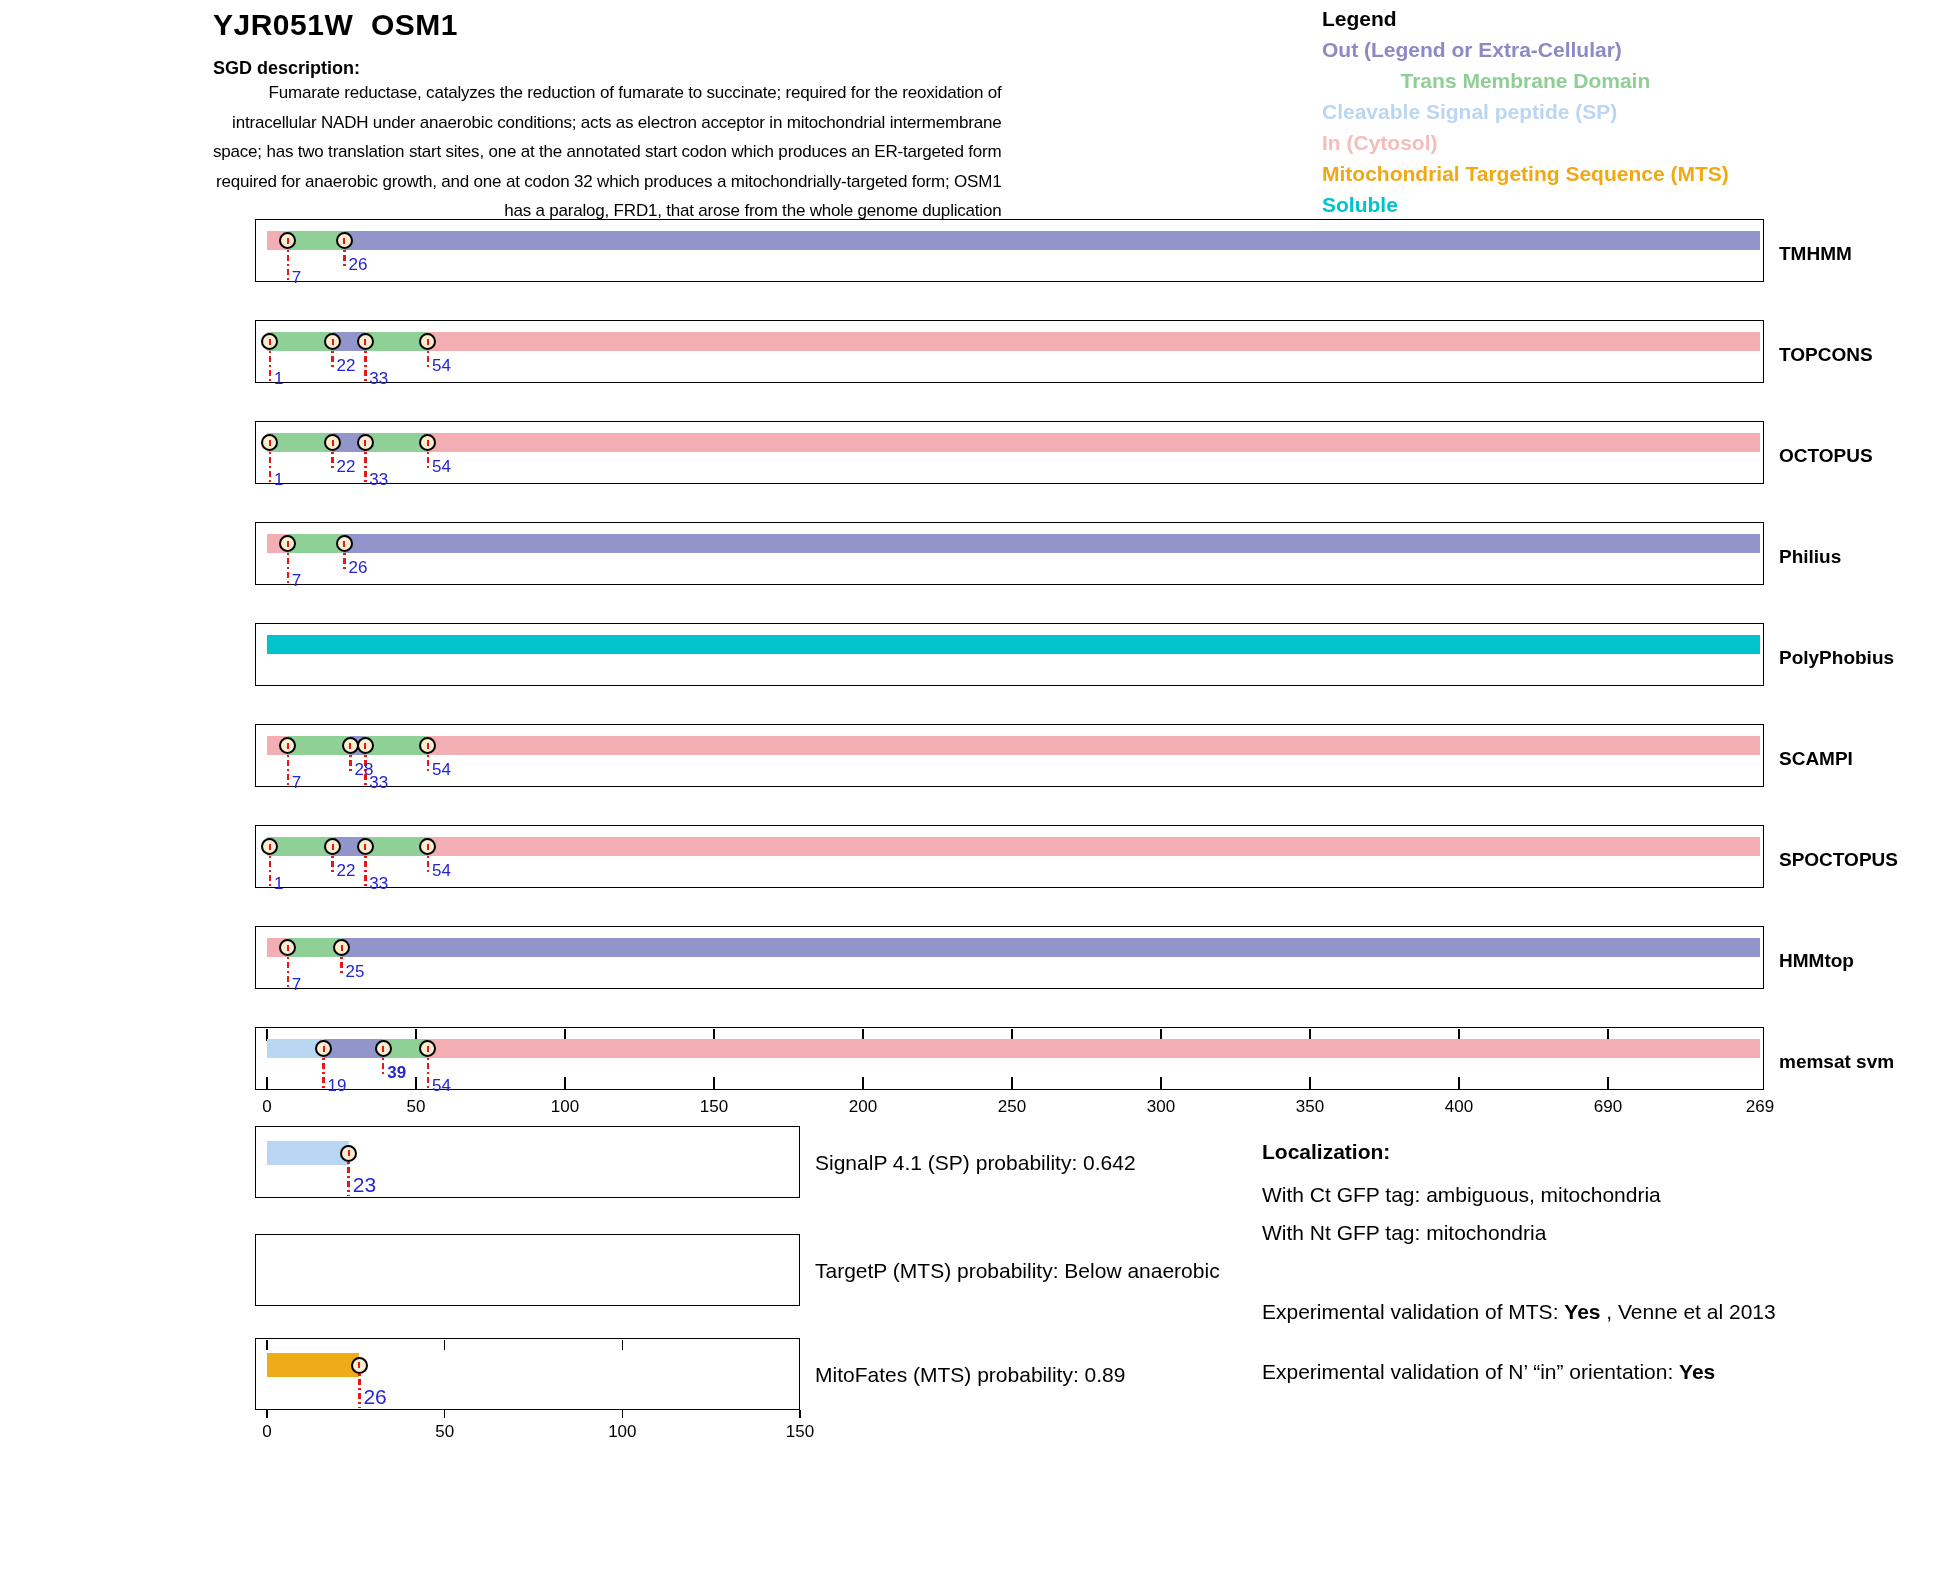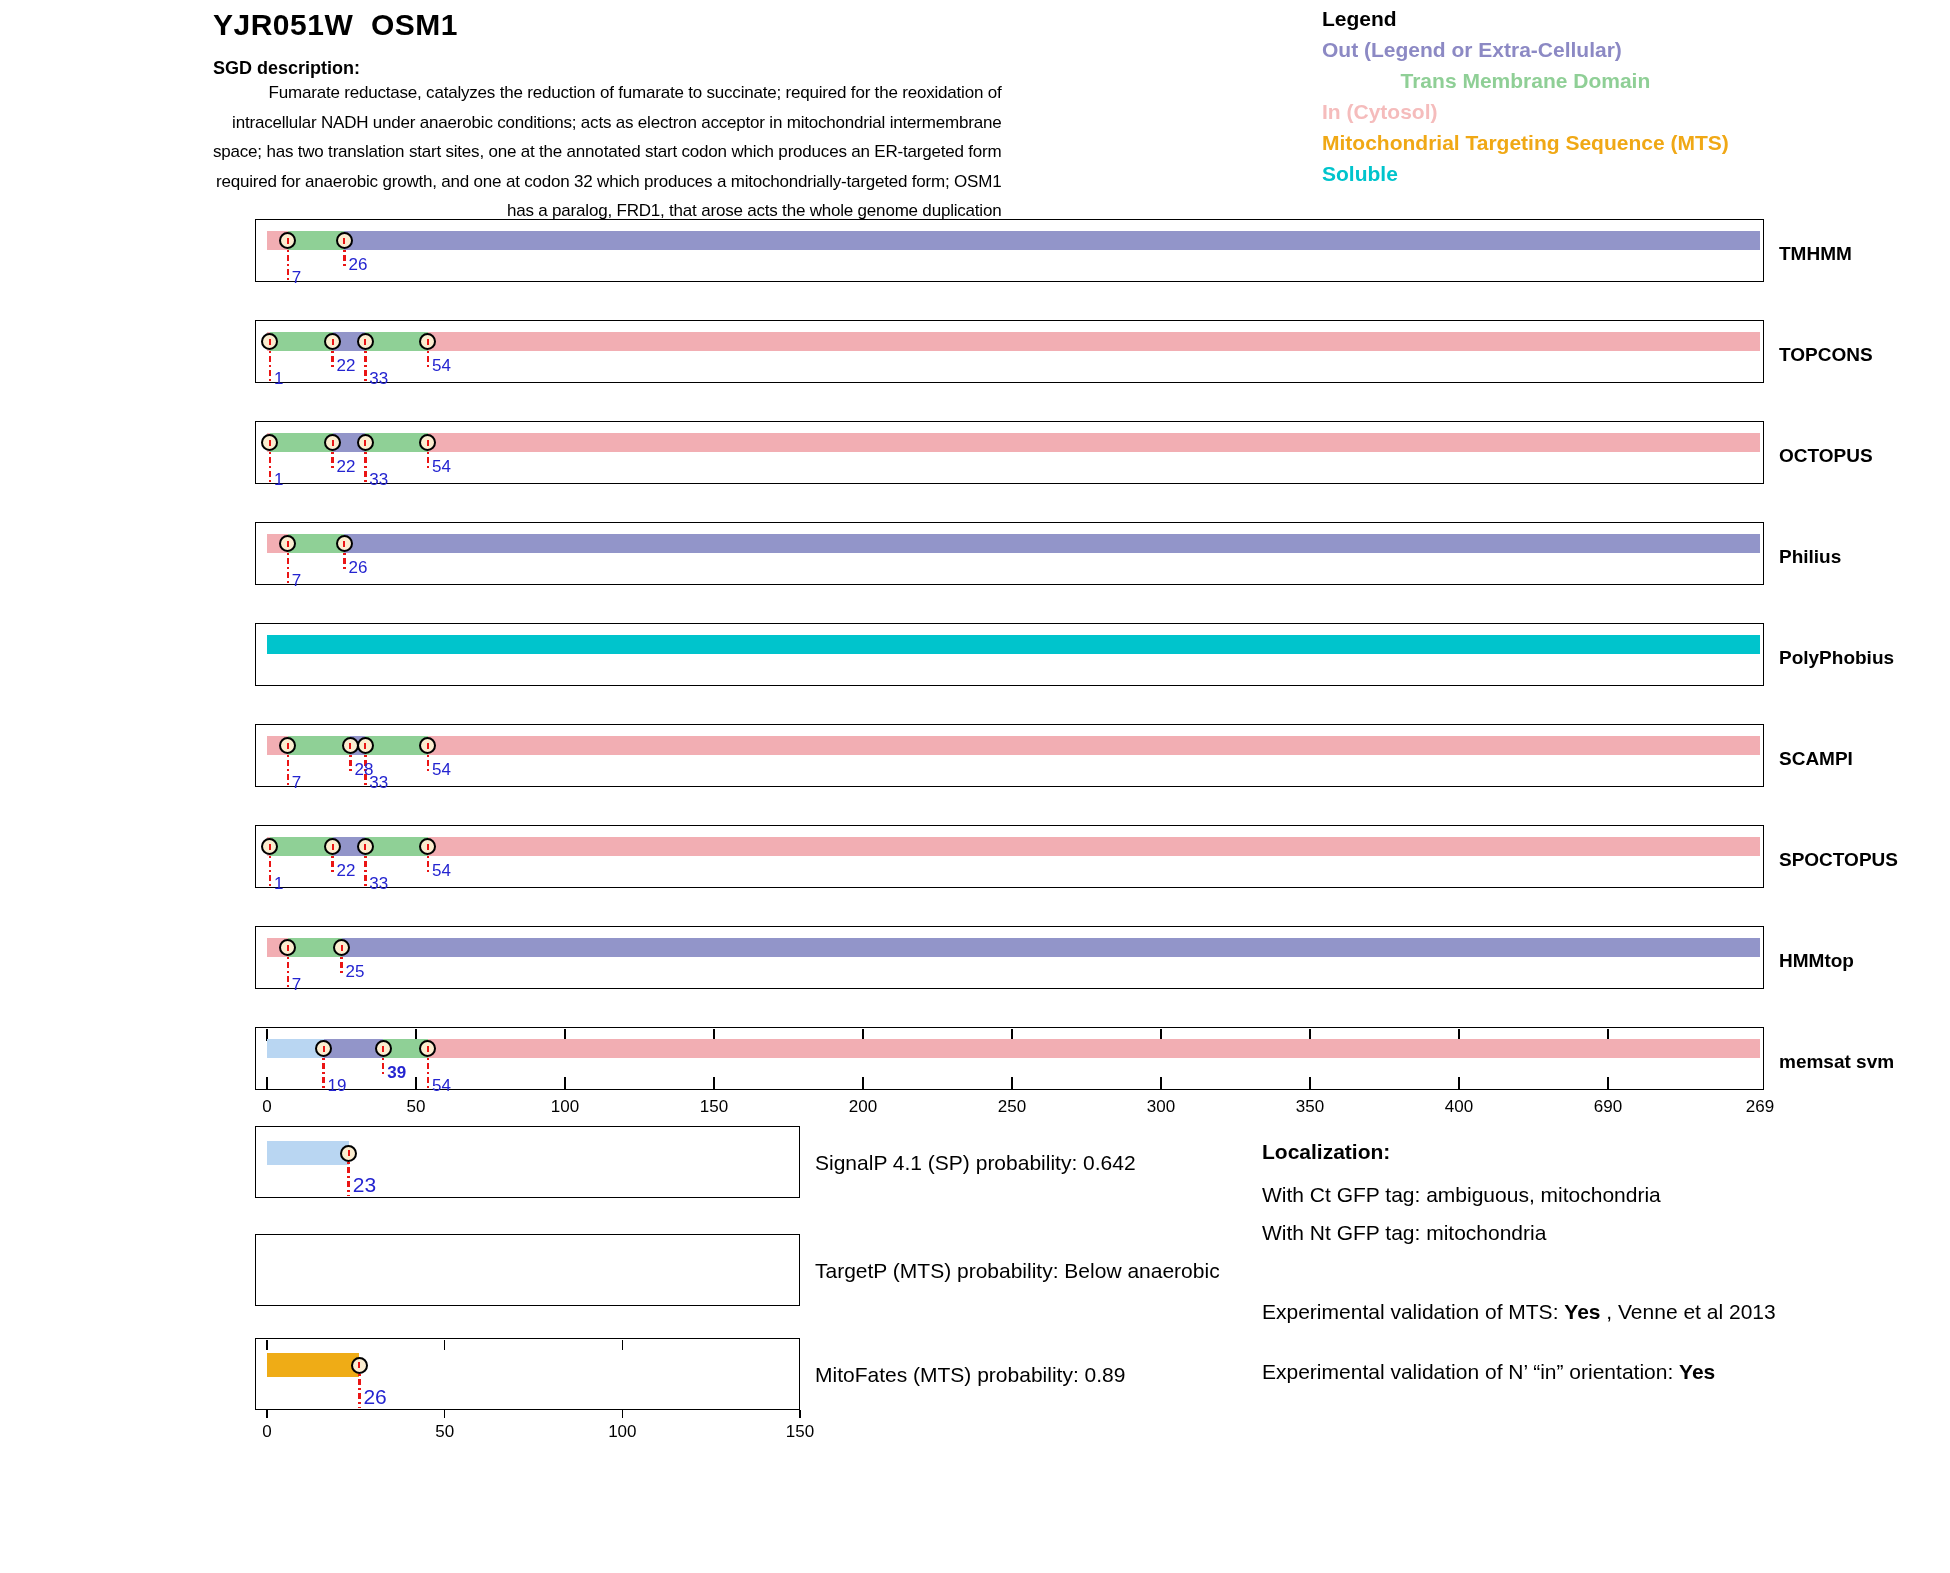--- a/index.html
+++ b/index.html
@@ -35,27 +35,28 @@
 
 <div id="page">
 
   <div id="title" class="abs">YJR051W  OSM1</div>
   <div id="sgd-label" class="abs">SGD description:</div>
   <div id="description" class="abs">
       <div>Fumarate reductase, catalyzes the reduction of fumarate to succinate; required for the reoxidation of</div>
       <div>intracellular NADH under anaerobic conditions; acts as electron acceptor in mitochondrial intermembrane</div>
       <div>space; has two translation start sites, one at the annotated start codon which produces an ER-targeted form</div>
       <div>required for anaerobic growth, and one at codon 32 which produces a mitochondrially-targeted form; OSM1</div>
-      <div>has a paralog, FRD1, that arose acts the whole genome duplication</div>
+      <div>has a paralog, FRD1, that arose from the whole genome duplication</div>
     </div>
 
   <div id="legend" class="abs">
     <div class="leg-title">Legend</div>
   <div style="color: rgb(140, 137, 196);">Out (Legend or Extra-Cellular)</div>
       <div style="color: rgb(143, 207, 150); text-align: center;">Trans Membrane Domain</div>
+      <div style="color: rgb(186, 214, 242);">Cleavable Signal peptide (SP)</div>
       <div style="color: rgb(245, 188, 188);">In (Cytosol)</div>
       <div style="color: rgb(240, 168, 21);">Mitochondrial Targeting Sequence (MTS)</div>
       <div style="color: rgb(0, 196, 204);">Soluble</div>
     </div>
 
   <div id="tracks-layer">
       <div class="box" style="left: 255px; top: 219px; width: 1509px; height: 63px;"></div>
       <div class="seg" style="left: 267px; top: 231px; width: 20.8603px; height: 19px; background: rgb(242, 174, 179); z-index: 2;"></div>
       <div class="seg" style="left: 287.86px; top: 231px; width: 56.6208px; height: 19px; background: rgb(143, 208, 150); z-index: 2;"></div>
       <div class="seg" style="left: 344.481px; top: 231px; width: 1415.52px; height: 19px; background: rgb(146, 149, 201); z-index: 2;"></div>

